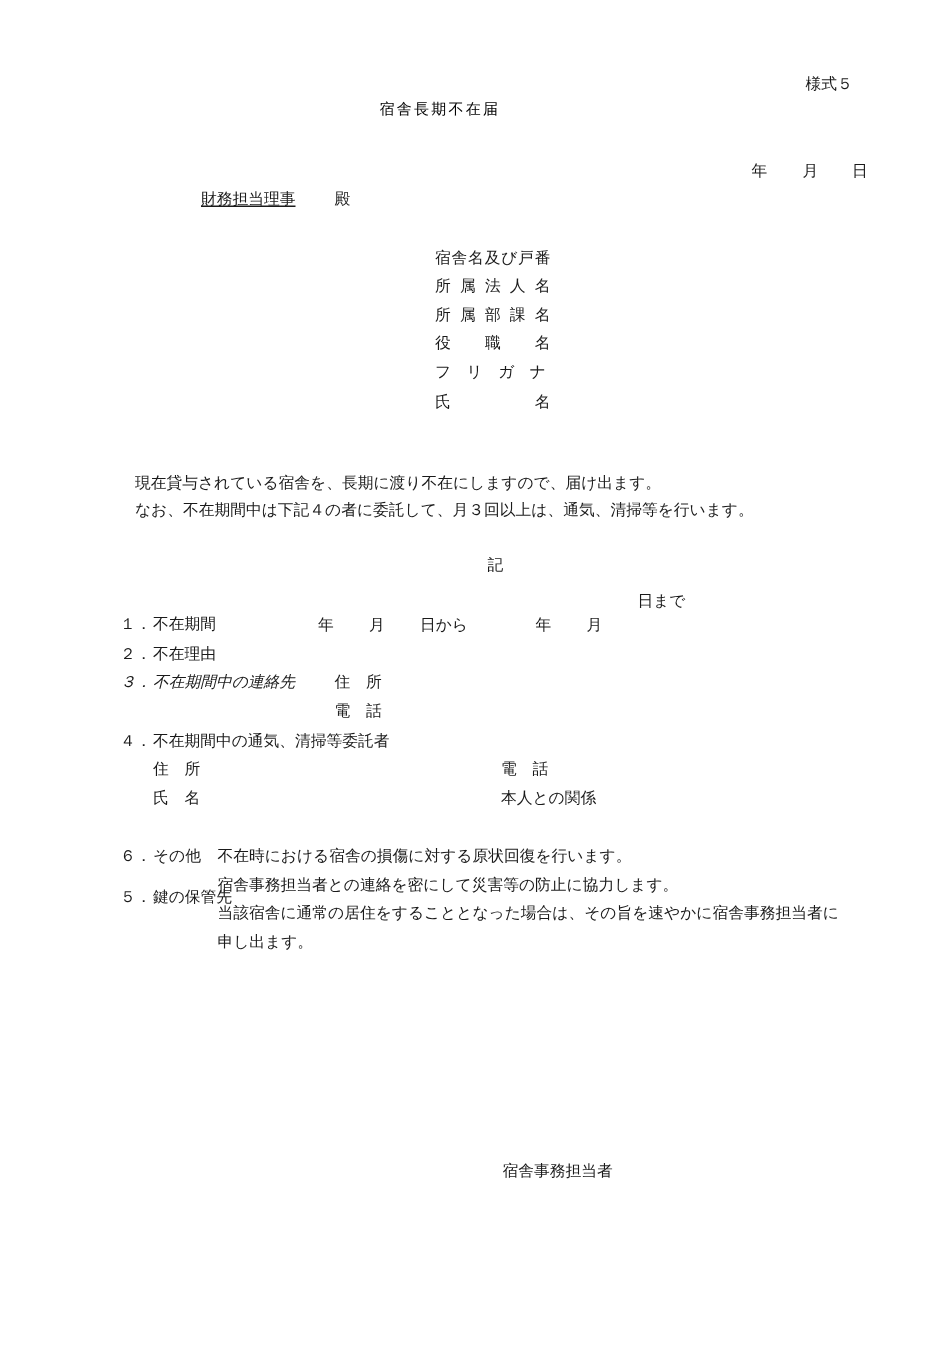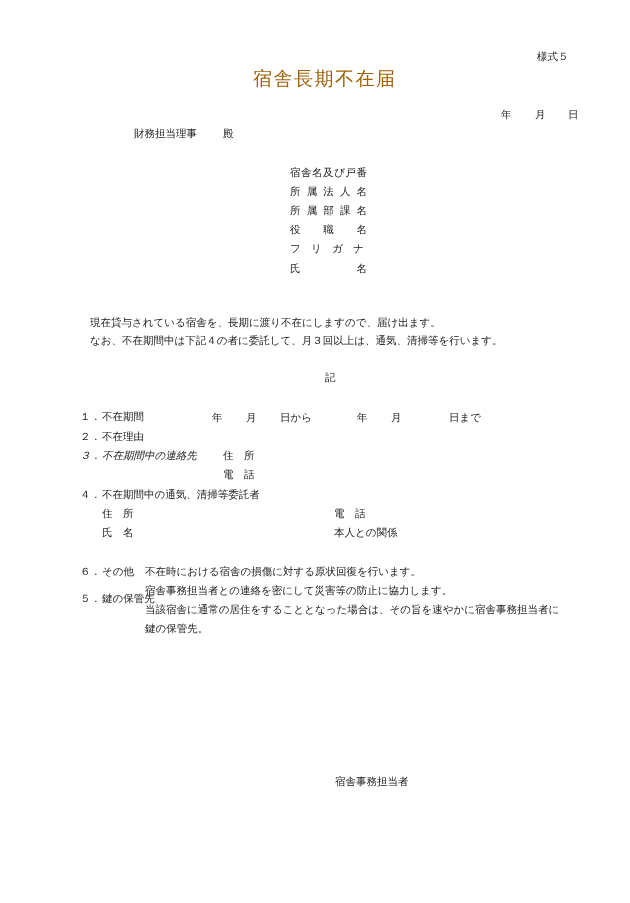--- a/index.html
+++ b/index.html
@@ -2,38 +2,38 @@
 <html><head>
   <meta charset="utf-8">
   <style>
     html, body { margin: 0; padding: 0; background: #ffffff; }
     body {
       width: 630px; height: 903px; position: relative; overflow: hidden;
       font-family: "DejaVu Serif", "Liberation Serif", serif;
       color: #1a1a1a; font-size: 10.5px;
     }
     .abs { position: absolute; white-space: nowrap; line-height: 1; }
-    .title { font-size: 19px; letter-spacing: 1.5px; color: #a16207; }
+    .title { font-size: 10px; letter-spacing: 1.5px; color: #000000; }
     .lbl { display: flex; justify-content: space-between; width: 77px; }
     .row { position: absolute; white-space: nowrap; line-height: 1; }
     .num { display: inline-block; width: 22px; }
   </style>
 </head>
 <body>
 
 <div>
 
   <div class="abs" style="left:537px; top:51px;text-align:right;">様式５</div>
   <div class="abs title" style="left:253px; top:69px;">宿舎長期不在届</div>
 
   <div class="abs" style="left:501px; top:109px;">年</div>
   <div class="abs" style="left:535px; top:109px;">月</div>
   <div class="abs" style="left:568px; top:109px;">日</div>
 
-  <div class="abs" style="left:134px; top:128px;">財務担当理事</div>
+  <div class="abs" style="left:134px; top:128px;text-decoration:underline;">財務担当理事</div>
   <div class="abs" style="left:223px; top:128px;">殿</div>
 
   <div class="abs lbl" style="left:290px; top:167px;">
     <span>宿</span>
       <span>舎</span>
       <span>名</span>
       <span>及</span>
       <span>び</span>
       <span>戸</span>
       <span>番</span>
@@ -73,21 +73,21 @@
   <div class="abs" style="left:325px; top:372px;">記</div>
 
   <div class="row" style="left:80px; top:412px;font-family:Liberation Serif, serif;">
     <span class="num">１．</span><span>不在期間</span>
   </div>
   <div class="abs" style="left:212px; top:412px;">年</div>
   <div class="abs" style="left:246px; top:412px;">月</div>
   <div class="abs" style="left:280px; top:412px;">日から</div>
   <div class="abs" style="left:357px; top:412px;">年</div>
   <div class="abs" style="left:391px; top:412px;">月</div>
-  <div class="abs" style="left:425px; top:412px;margin-left:24px;">日まで</div>
+  <div class="abs" style="left:425px; top:396px;">日まで</div>
 
   <div class="row" style="left:80px; top:431px;">
     <span class="num">２．</span><span>不在理由</span>
   </div>
 
   <div class="row" style="left:80px; top:450px;font-style:italic;">
     <span class="num">３．</span><span>不在期間中の連絡先</span>
   </div>
   <div class="abs" style="left:223px; top:450px;">住　所</div>
   <div class="abs" style="left:223px; top:469px;">電　話</div>
@@ -103,17 +103,17 @@
   <div class="row" style="left:80px; top:546px;margin-top:47px;">
     <span class="num">５．</span><span>鍵の保管先</span>
   </div>
 
   <div class="row" style="left:80px; top:566px;">
     <span class="num">６．</span><span>その他</span>
   </div>
   <div class="abs" style="left:145px; top:566px;">不在時における宿舎の損傷に対する原状回復を行います。</div>
   <div class="abs" style="left:145px; top:585px;">宿舎事務担当者との連絡を密にして災害等の防止に協力します。</div>
   <div class="abs" style="left:145px; top:604px;">当該宿舎に通常の居住をすることとなった場合は、その旨を速やかに宿舎事務担当者に</div>
-  <div class="abs" style="left:145px; top:623px;">鍵の保管先。</div>
+  <div class="abs" style="left:145px; top:623px;">申し出ます。</div>
 
   <div class="abs" style="left:335px; top:776px;">宿舎事務担当者</div>
 
 </div>
 
 </body></html>

